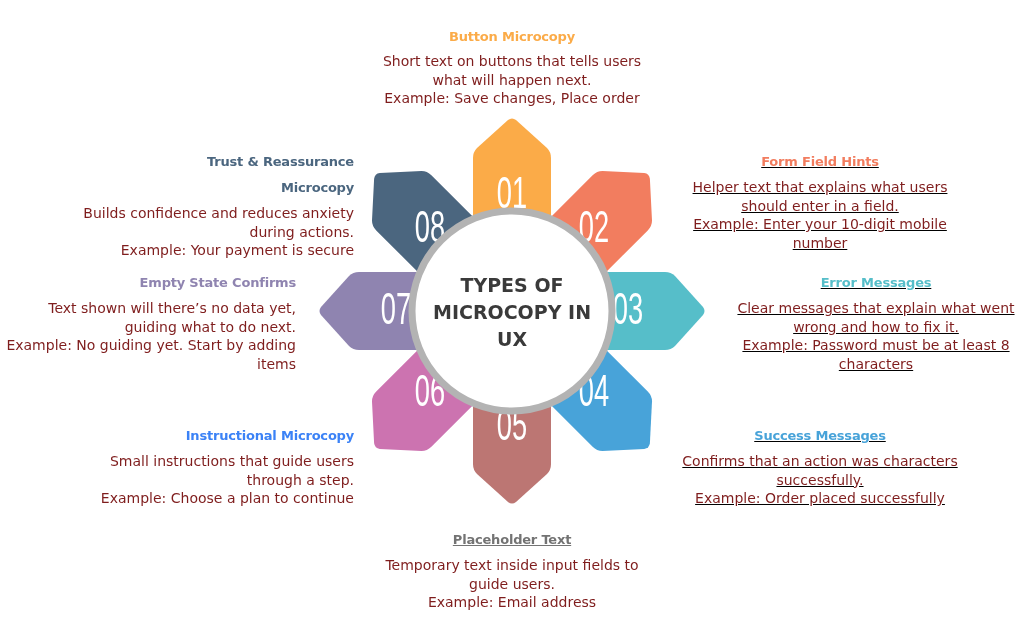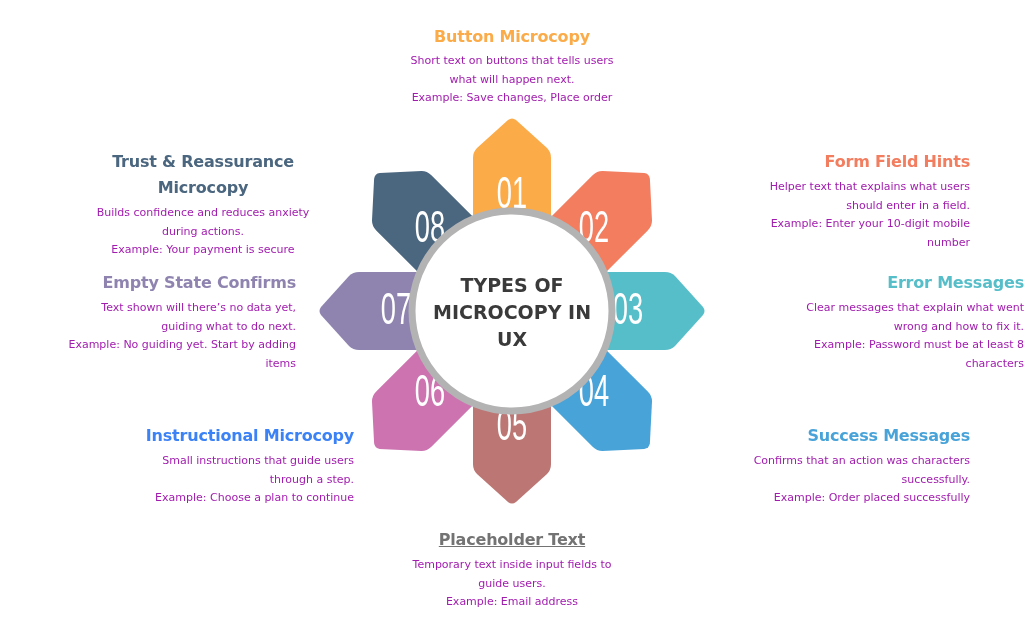--- a/index.html
+++ b/index.html
@@ -1,23 +1,23 @@
 <!DOCTYPE html>
 <html><head>
 <meta charset="utf-8">
 <style>
   html, body { margin: 0; padding: 0; background: #ffffff; }
   body { width: 1024px; height: 622px; position: relative; overflow: hidden; font-family: "Liberation Sans", sans-serif; }
   #diagram { position: absolute; left: 0; top: 0; width: 1024px; height: 622px; }
   .block { position: absolute; }
-  .block .title { font-family: "DejaVu Sans", sans-serif; font-weight: bold; font-size: 16px; line-height: 26px; letter-spacing: -0.2px; }
-  .block .desc { font-family: "DejaVu Sans", sans-serif; font-size: 11px; line-height: 18.5px; color: #a21caf; }
+  .block .title { font-family: "DejaVu Sans", sans-serif; font-weight: bold; font-size: 13px; line-height: 26px; letter-spacing: -0.2px; }
+  .block .desc { font-family: "DejaVu Sans", sans-serif; font-size: 14px; line-height: 18.5px; color: #7f1d1d; }
   .center { text-align: center; }
   .right { text-align: right; }
-  .left { text-align: right; }
+  .left { text-align: center; text-decoration: underline; }
   .desc .line { display: block; white-space: nowrap; }
   .title .line { display: block; white-space: nowrap; }
 </style>
 </head>
 <body>
 
 <div id="diagram">
   <svg width="1024" height="622" viewBox="0 0 1024 622" xmlns="http://www.w3.org/2000/svg">
 
     <g transform="translate(512,311)">
@@ -142,21 +142,21 @@
     </div>
     <div class="desc" style="margin-top:3px;">
       <span class="line">Text shown will there’s no data yet,</span>
       <span class="line">guiding what to do next.</span>
       <span class="line">Example: No guiding yet. Start by adding</span>
       <span class="line">items</span>
     </div>
   </div>
 
   
-  <div class="block right" style="left:52px; top:149px; width:302px;text-align:center;">
+  <div class="block right" style="left:52px; top:149px; width:302px;">
     <div class="title" style="color:#4b667f;">
       <span class="line">Trust &amp; Reassurance</span>
       <span class="line">Microcopy</span>
     </div>
     <div class="desc" style="margin-top:3px;">
       <span class="line">Builds confidence and reduces anxiety</span>
       <span class="line">during actions.</span>
       <span class="line">Example: Your payment is secure</span>
     </div>
   </div>

